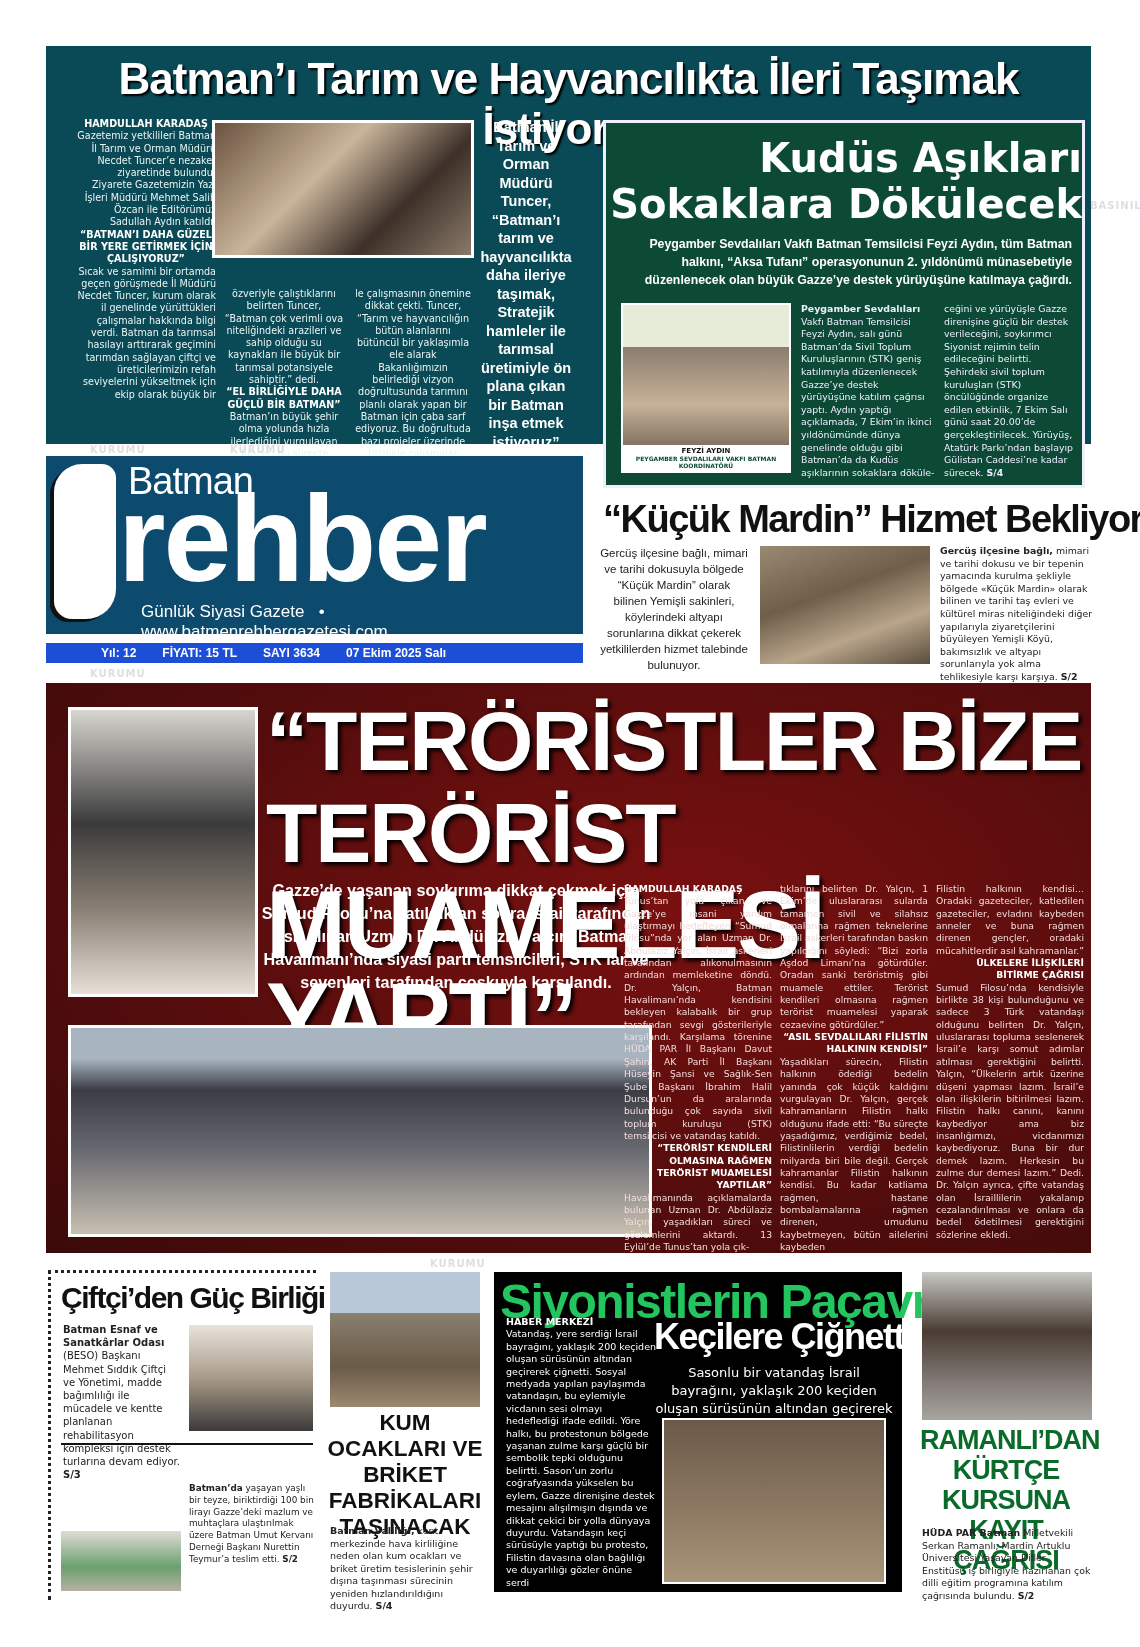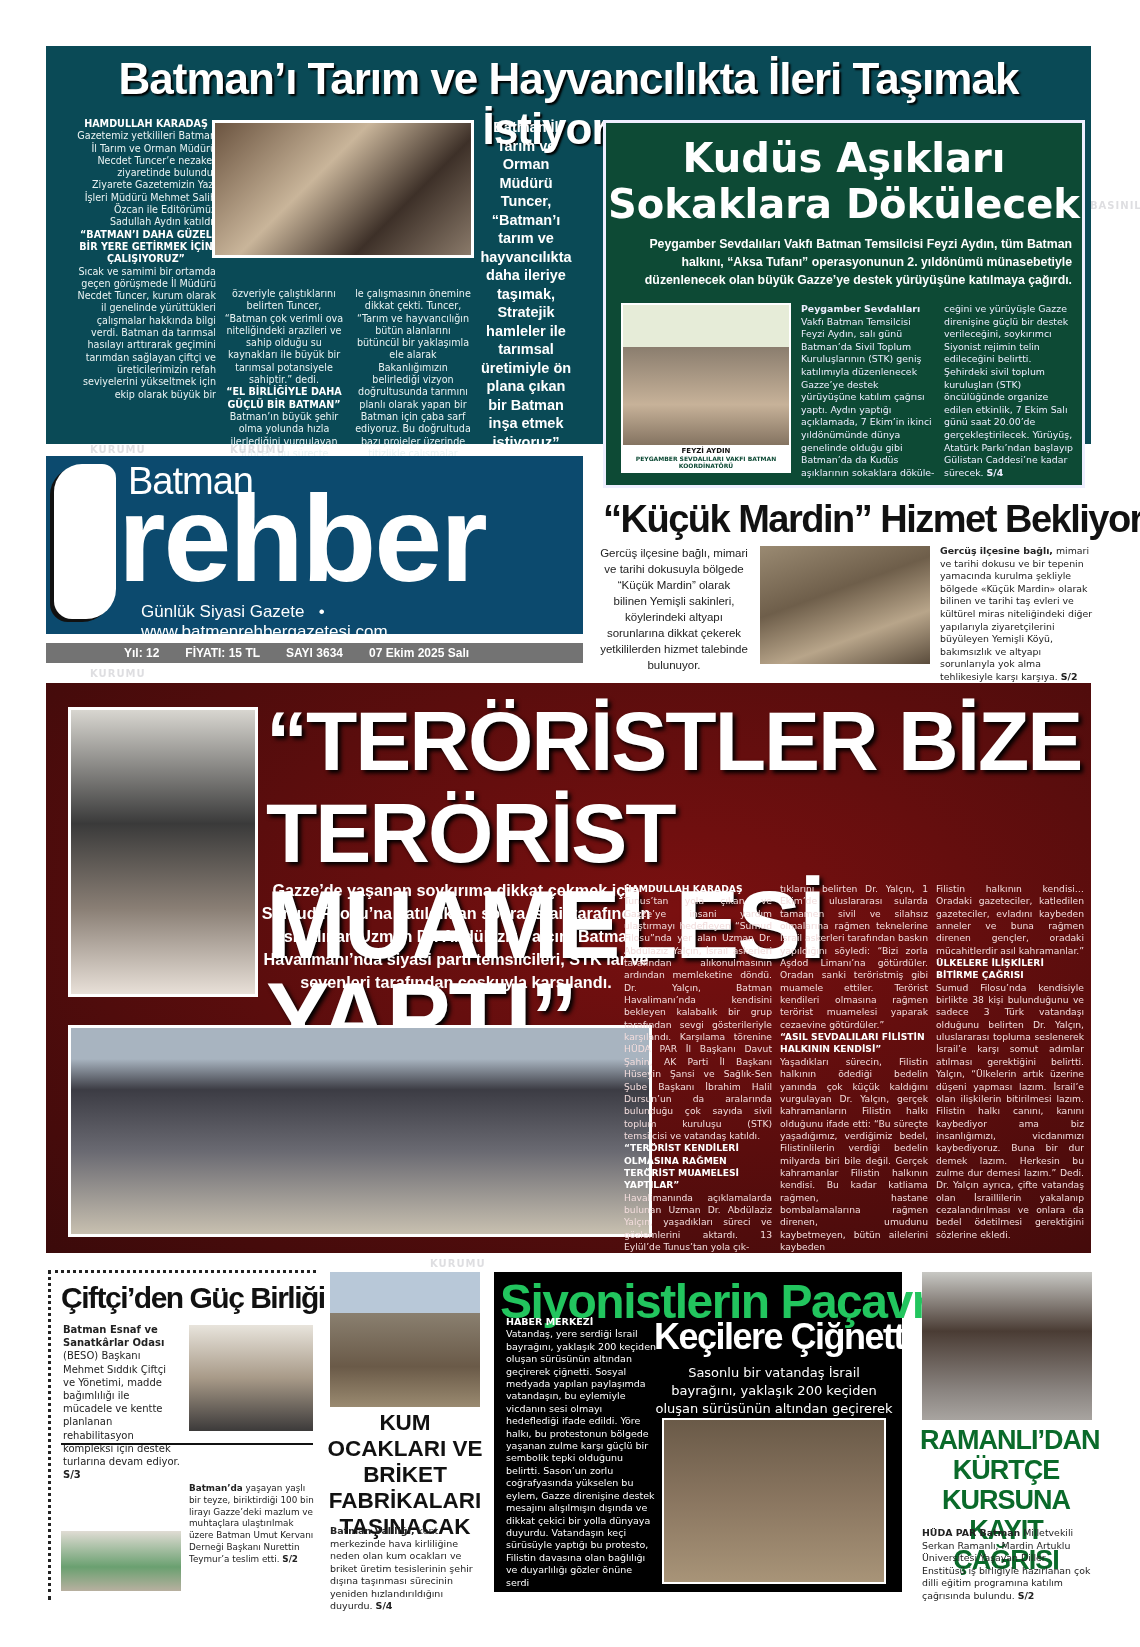--- a/index.html
+++ b/index.html
@@ -10,48 +10,48 @@
 #top-title{left:0;top:8px;width:1045px;text-align:center;color:#fff;font-size:44px;font-family:"Liberation Sans",sans-serif;font-weight:bold;text-shadow:2px 2px 2px #000;letter-spacing:-1px}
 .tcol{color:#eaf3f3;font-size:9.6px;line-height:12.3px;text-align:right}
 .tcol b{color:#fff;display:block;text-align:center}
 #tc1{left:30px;top:72px;width:140px}
 #tc2{left:178px;top:242px;width:120px;text-align:center}
 #tc3{left:308px;top:242px;width:118px;text-align:center}
 #photo1{left:166px;top:74px;width:262px;height:138px;border:3px solid #fff;background:linear-gradient(135deg,#6b5440,#c9b59a 40%,#3d3028 70%,#8a7a6a)}
 #tquote{left:430px;top:72px;width:100px;color:#fff;font-weight:bold;font-size:14.5px;line-height:18.5px;text-align:center;font-family:"Liberation Sans",sans-serif}
 
 #kudus{left:603px;top:120px;width:482px;height:368px;background:#0d4a35;border:3px solid #eef}
-#kudus-title{left:0;top:12px;width:476px;text-align:center;color:#fff;font-size:40px;line-height:46px;font-weight:bold;font-family:"DejaVu Sans",sans-serif}
+#kudus-title{left:0;top:12px;width:476px;text-align:right;color:#fff;font-size:40px;line-height:46px;font-weight:bold;font-family:"DejaVu Sans",sans-serif}
 #kudus-lead{left:10px;top:112px;width:456px;text-align:right;color:#fff;font-weight:bold;font-size:12.3px;line-height:18px;font-family:"Liberation Sans",sans-serif}
 #kphoto{left:15px;top:180px;width:170px;height:170px;background:linear-gradient(180deg,#e6ecd8 0 25%,#8a7d6e 25%,#c7b299 60%,#594b3d);border:2px solid #fff}
 #kphoto-cap{position:absolute;bottom:0;left:0;width:100%;background:#fff;text-align:center;font-size:6px;font-weight:bold;color:#0d4a35;padding:2px 0}
 #kphoto-cap b{display:block;color:#111;font-size:7px}
 .kcol{color:#eef;font-size:9.4px;line-height:12.6px}
 #kc1{left:195px;top:180px;width:135px}
 #kc2{left:338px;top:180px;width:130px}
 
 #mast{left:46px;top:456px;width:537px;height:178px;background:#0c4a6e}
 #mast-batman{left:82px;top:4px;color:#fff;font-size:38px;font-family:"Liberation Sans",sans-serif;letter-spacing:-1px}
 #mast-rehber{left:72px;top:18px;color:#fff;font-size:122px;font-weight:bold;font-family:"Liberation Sans",sans-serif;letter-spacing:-2px;line-height:130px}
 #mast-map{left:8px;top:8px;width:62px;height:155px;background:#fff;border-radius:28px 14px 30px 18px;box-shadow:-4px 3px 0 #111}
 #mast-sub{left:95px;top:146px;color:#fff;font-size:17px;font-family:"Liberation Sans",sans-serif}
-#infobar{left:46px;top:643px;width:537px;height:20px;background:#737373;color:#fff;font-size:12px;font-weight:bold;display:flex;gap:26px;padding-left:78px;align-items:center;font-family:"Liberation Sans",sans-serif}
+#infobar{left:46px;top:643px;width:537px;height:20px;background:#1d4ed8;color:#fff;font-size:12px;font-weight:bold;display:flex;gap:26px;padding-left:55px;align-items:center;font-family:"Liberation Sans",sans-serif}
 
 #km-title{left:603px;top:498px;width:490px;font-size:38px;font-family:"Liberation Sans",sans-serif;font-weight:bold;letter-spacing:-1.5px;white-space:nowrap}
 #km-c1{left:600px;top:545px;width:148px;font-size:11.5px;line-height:16px;text-align:center;color:#222;font-family:"Liberation Sans",sans-serif}
 #km-photo{left:760px;top:546px;width:170px;height:118px;background:linear-gradient(160deg,#9a8a72,#6e5e4a 40%,#b8a58a 70%,#5a4c3c)}
 #km-c2{left:940px;top:545px;width:155px;font-size:9.4px;line-height:12.6px;color:#222}
 
 #main{left:46px;top:683px;width:1045px;height:570px;background:radial-gradient(ellipse at 60% 40%,#7a1010,#3b0a0a)}
 #main-h1{left:220px;top:12px;width:820px;text-align:left;color:#fff;font-family:"Liberation Sans",sans-serif;font-weight:bold;font-size:84px;line-height:92px;letter-spacing:-2px;text-shadow:3px 3px 4px #000}
 #mphoto1{left:22px;top:24px;width:190px;height:290px;border:3px solid #fff;background:linear-gradient(180deg,#d8d6d0,#3a3a3a 40%,#8a7f75 70%,#e8e0d8)}
 #main-lead{left:215px;top:196px;width:390px;text-align:center;color:#fff;font-weight:bold;font-size:16.2px;line-height:23px;font-family:"Liberation Sans",sans-serif}
 #mphoto2{left:22px;top:342px;width:584px;height:212px;border:3px solid #fff;background:linear-gradient(180deg,#a8b4c0 0 15%,#3c3c44 30%,#6a6a72 60%,#c8c0b0)}
 .mcol{color:#f2dcdc;font-size:9.2px;line-height:12.35px;text-align:justify}
-.mcol b{display:block;text-align:left;color:#fff}
+.mcol b{display:block;text-align:right;color:#fff}
 #mc1{left:578px;top:200px;width:148px}
 #mc2{left:734px;top:200px;width:148px}
 #mc3{left:890px;top:200px;width:148px}
 
 #bl{left:48px;top:1270px;width:268px;height:330px;border-top:3px dotted #222;border-left:3px dotted #222}
 #bl-t1{left:10px;top:8px;font-size:30px;font-family:"Liberation Sans",sans-serif;font-weight:bold;letter-spacing:-1.5px;white-space:nowrap}
 #bl-c1{left:12px;top:50px;width:118px;font-size:10px;line-height:13.2px;color:#222}
 #bl-photo{left:138px;top:52px;width:124px;height:106px;background:linear-gradient(180deg,#e8e4dc,#a89a88 50%,#3c3a3a)}
 #bl-rule{left:10px;top:170px;width:252px;height:2px;background:#111}
 #bl-t2{left:6px;top:178px;font-size:29px;line-height:32px;font-family:"Liberation Sans",sans-serif;font-weight:bold;letter-spacing:-1.3px;white-space:nowrap}

